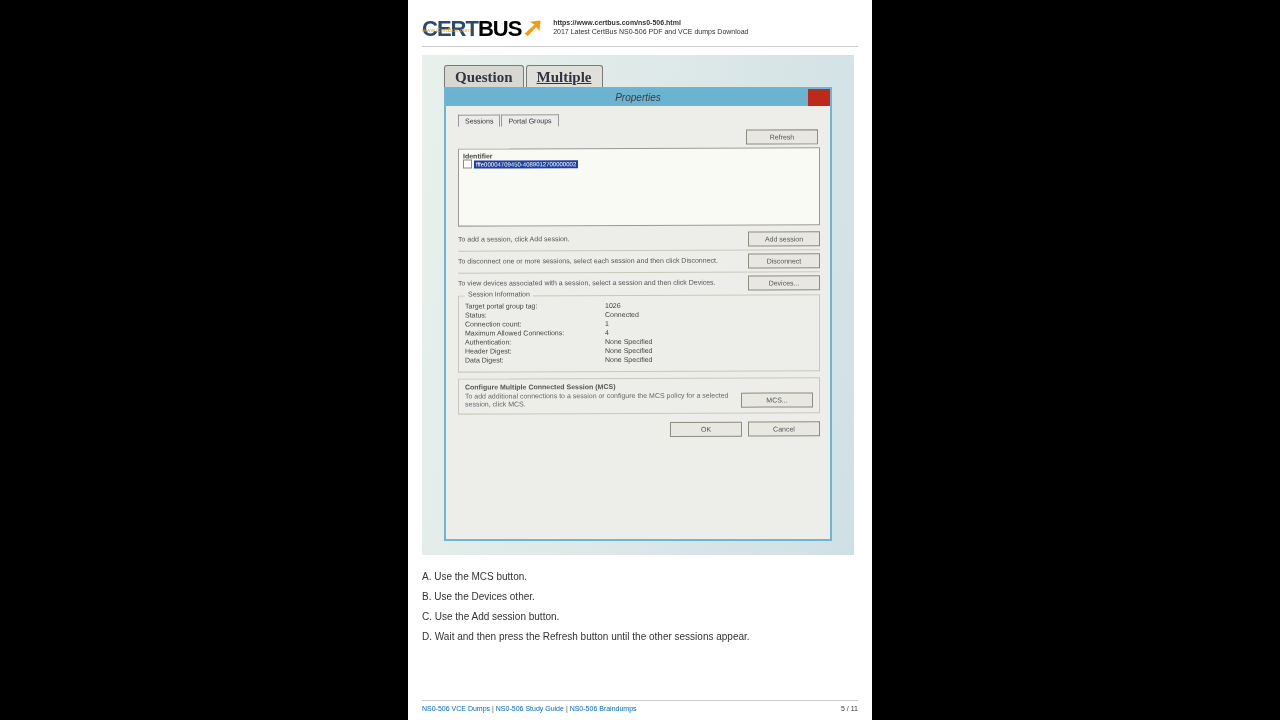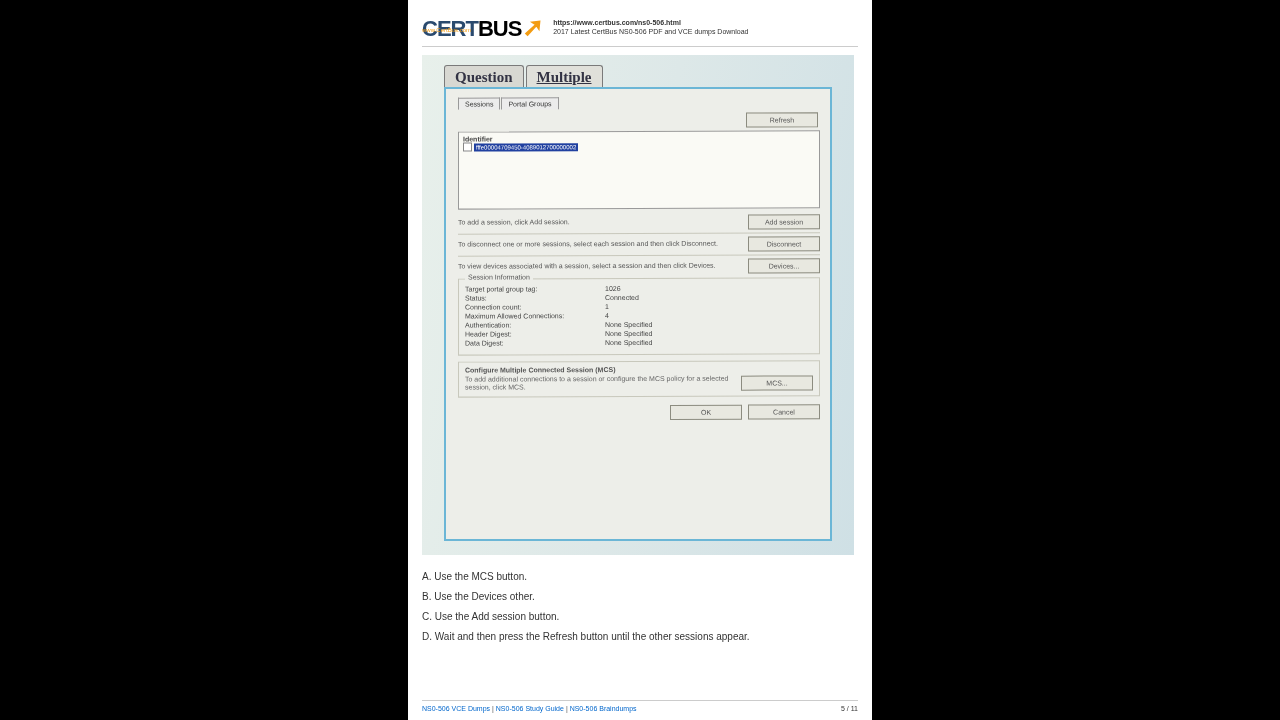--- a/index.html
+++ b/index.html
@@ -157,20 +157,24 @@
       <div>2017 Latest CertBus NS0-506 PDF and VCE dumps Download</div>
     </div>
   </div>
 
   <div class="exhibit-photo">
     <div class="tabrow">
       <div>Question</div>
       <div class="active">Multiple</div>
     </div>
     <div class="dialog">
+      <div class="dlg-title">
+        <span>Properties</span>
+        <div class="dlg-close"></div>
+      </div>
       <div class="dlg-body">
         <div class="subtabs">
           <div>Sessions</div>
           <div>Portal Groups</div>
         </div>
         <div class="refresh-row">
           <div class="btn">Refresh</div>
         </div>
         <div class="id-box">
           <div class="hdr">Identifier</div>

